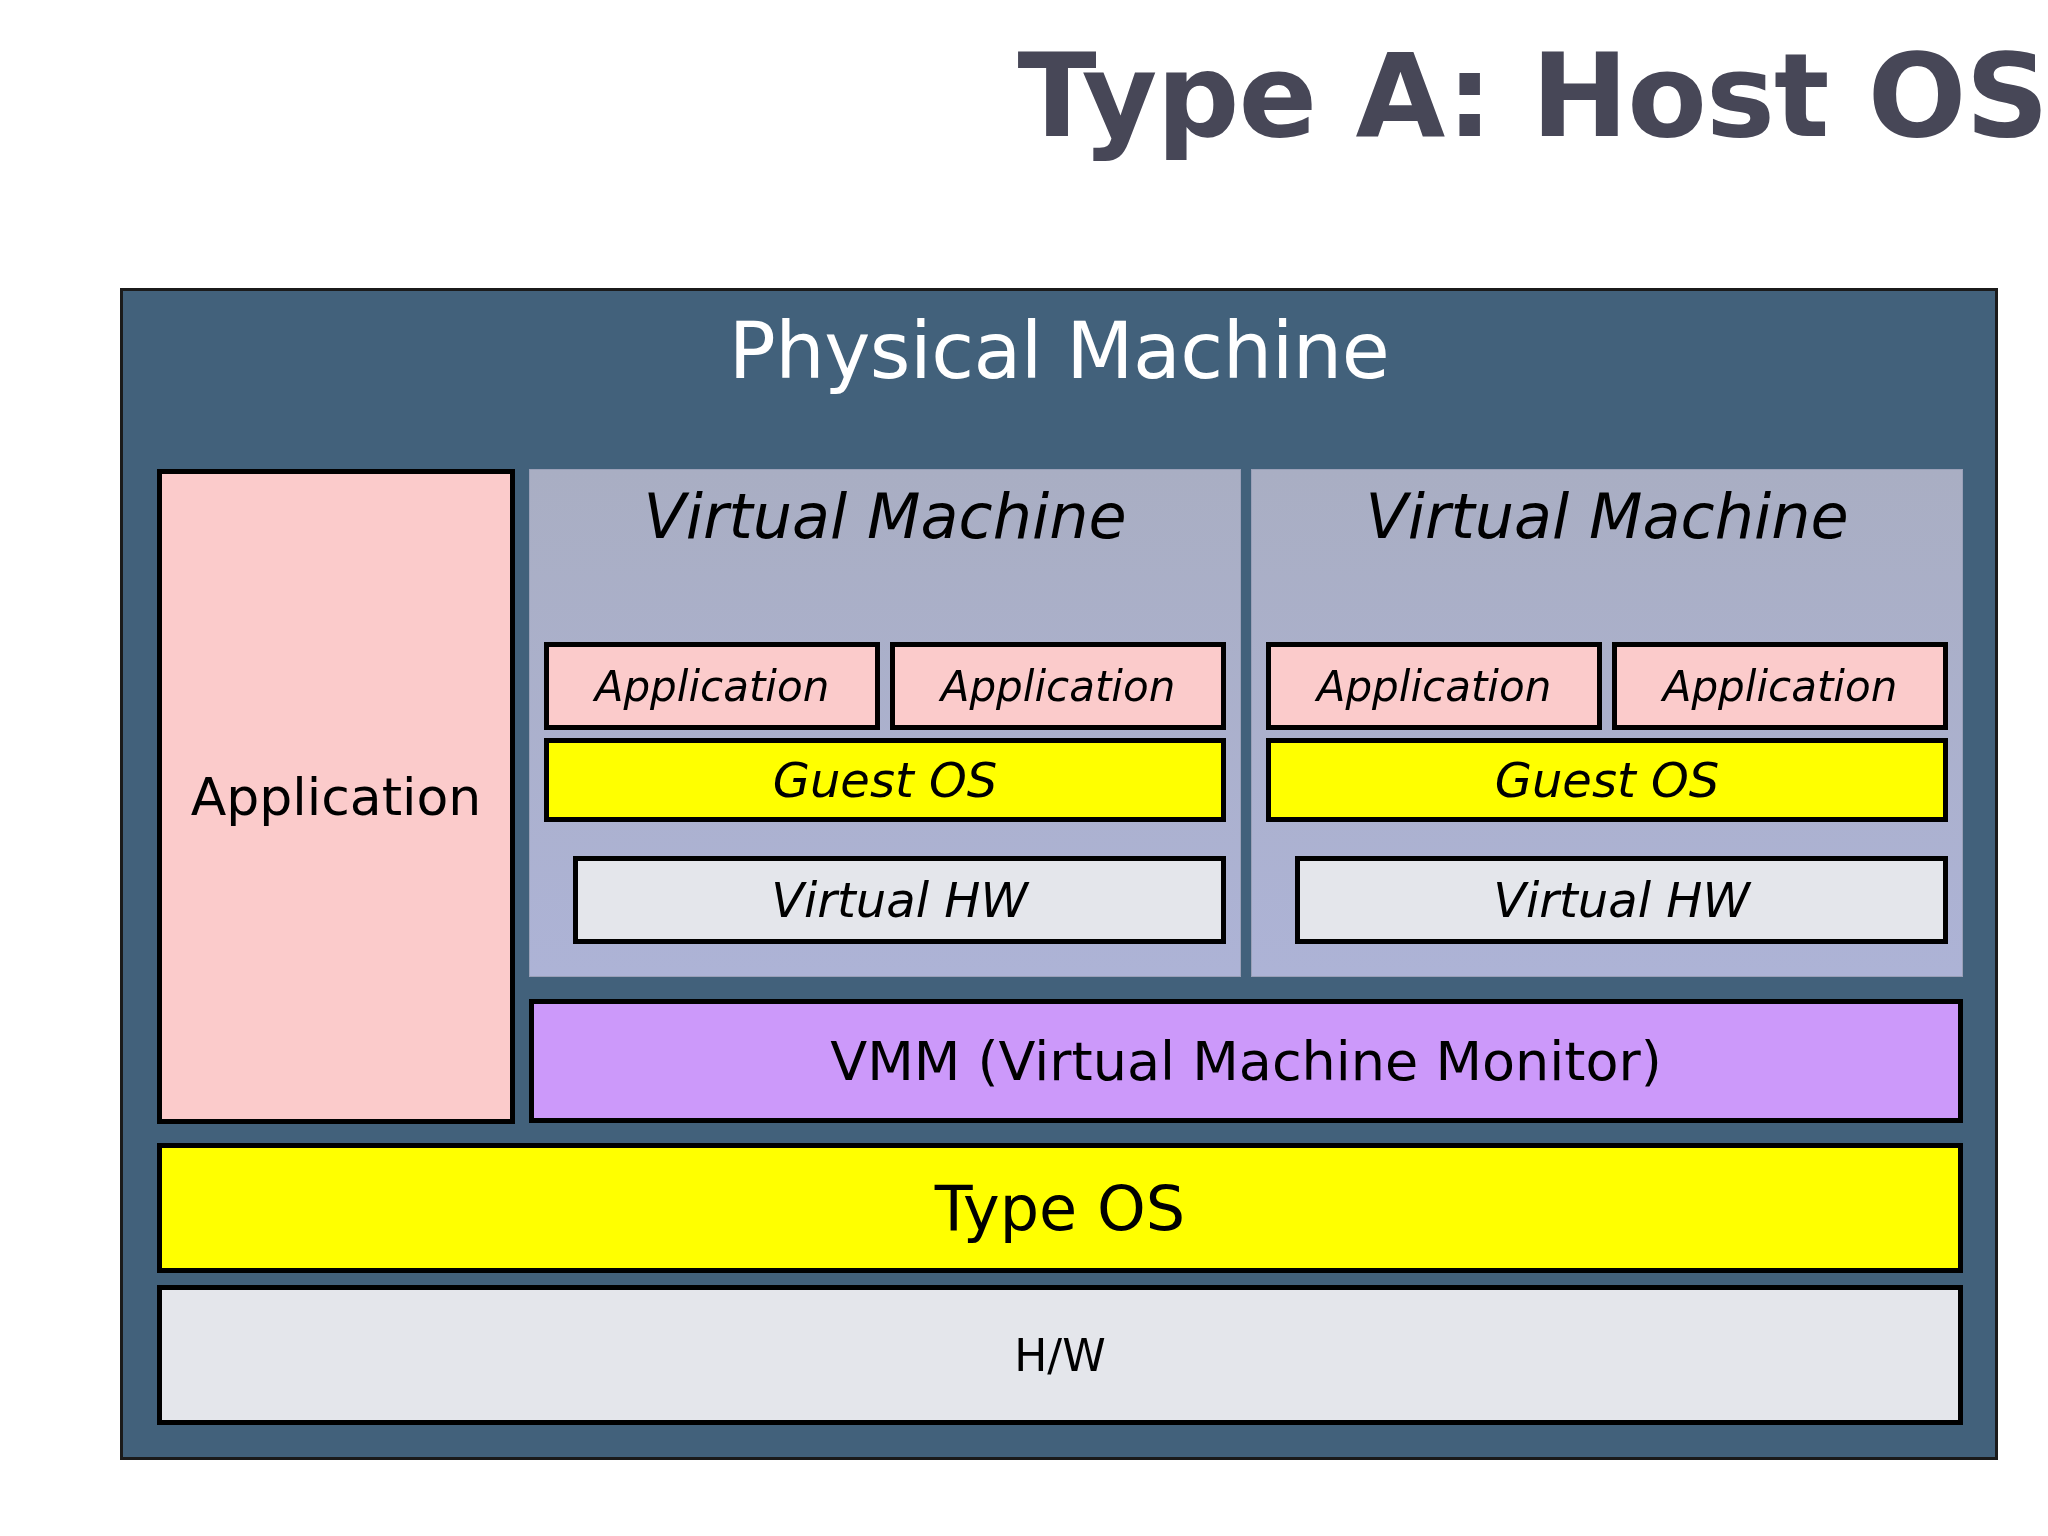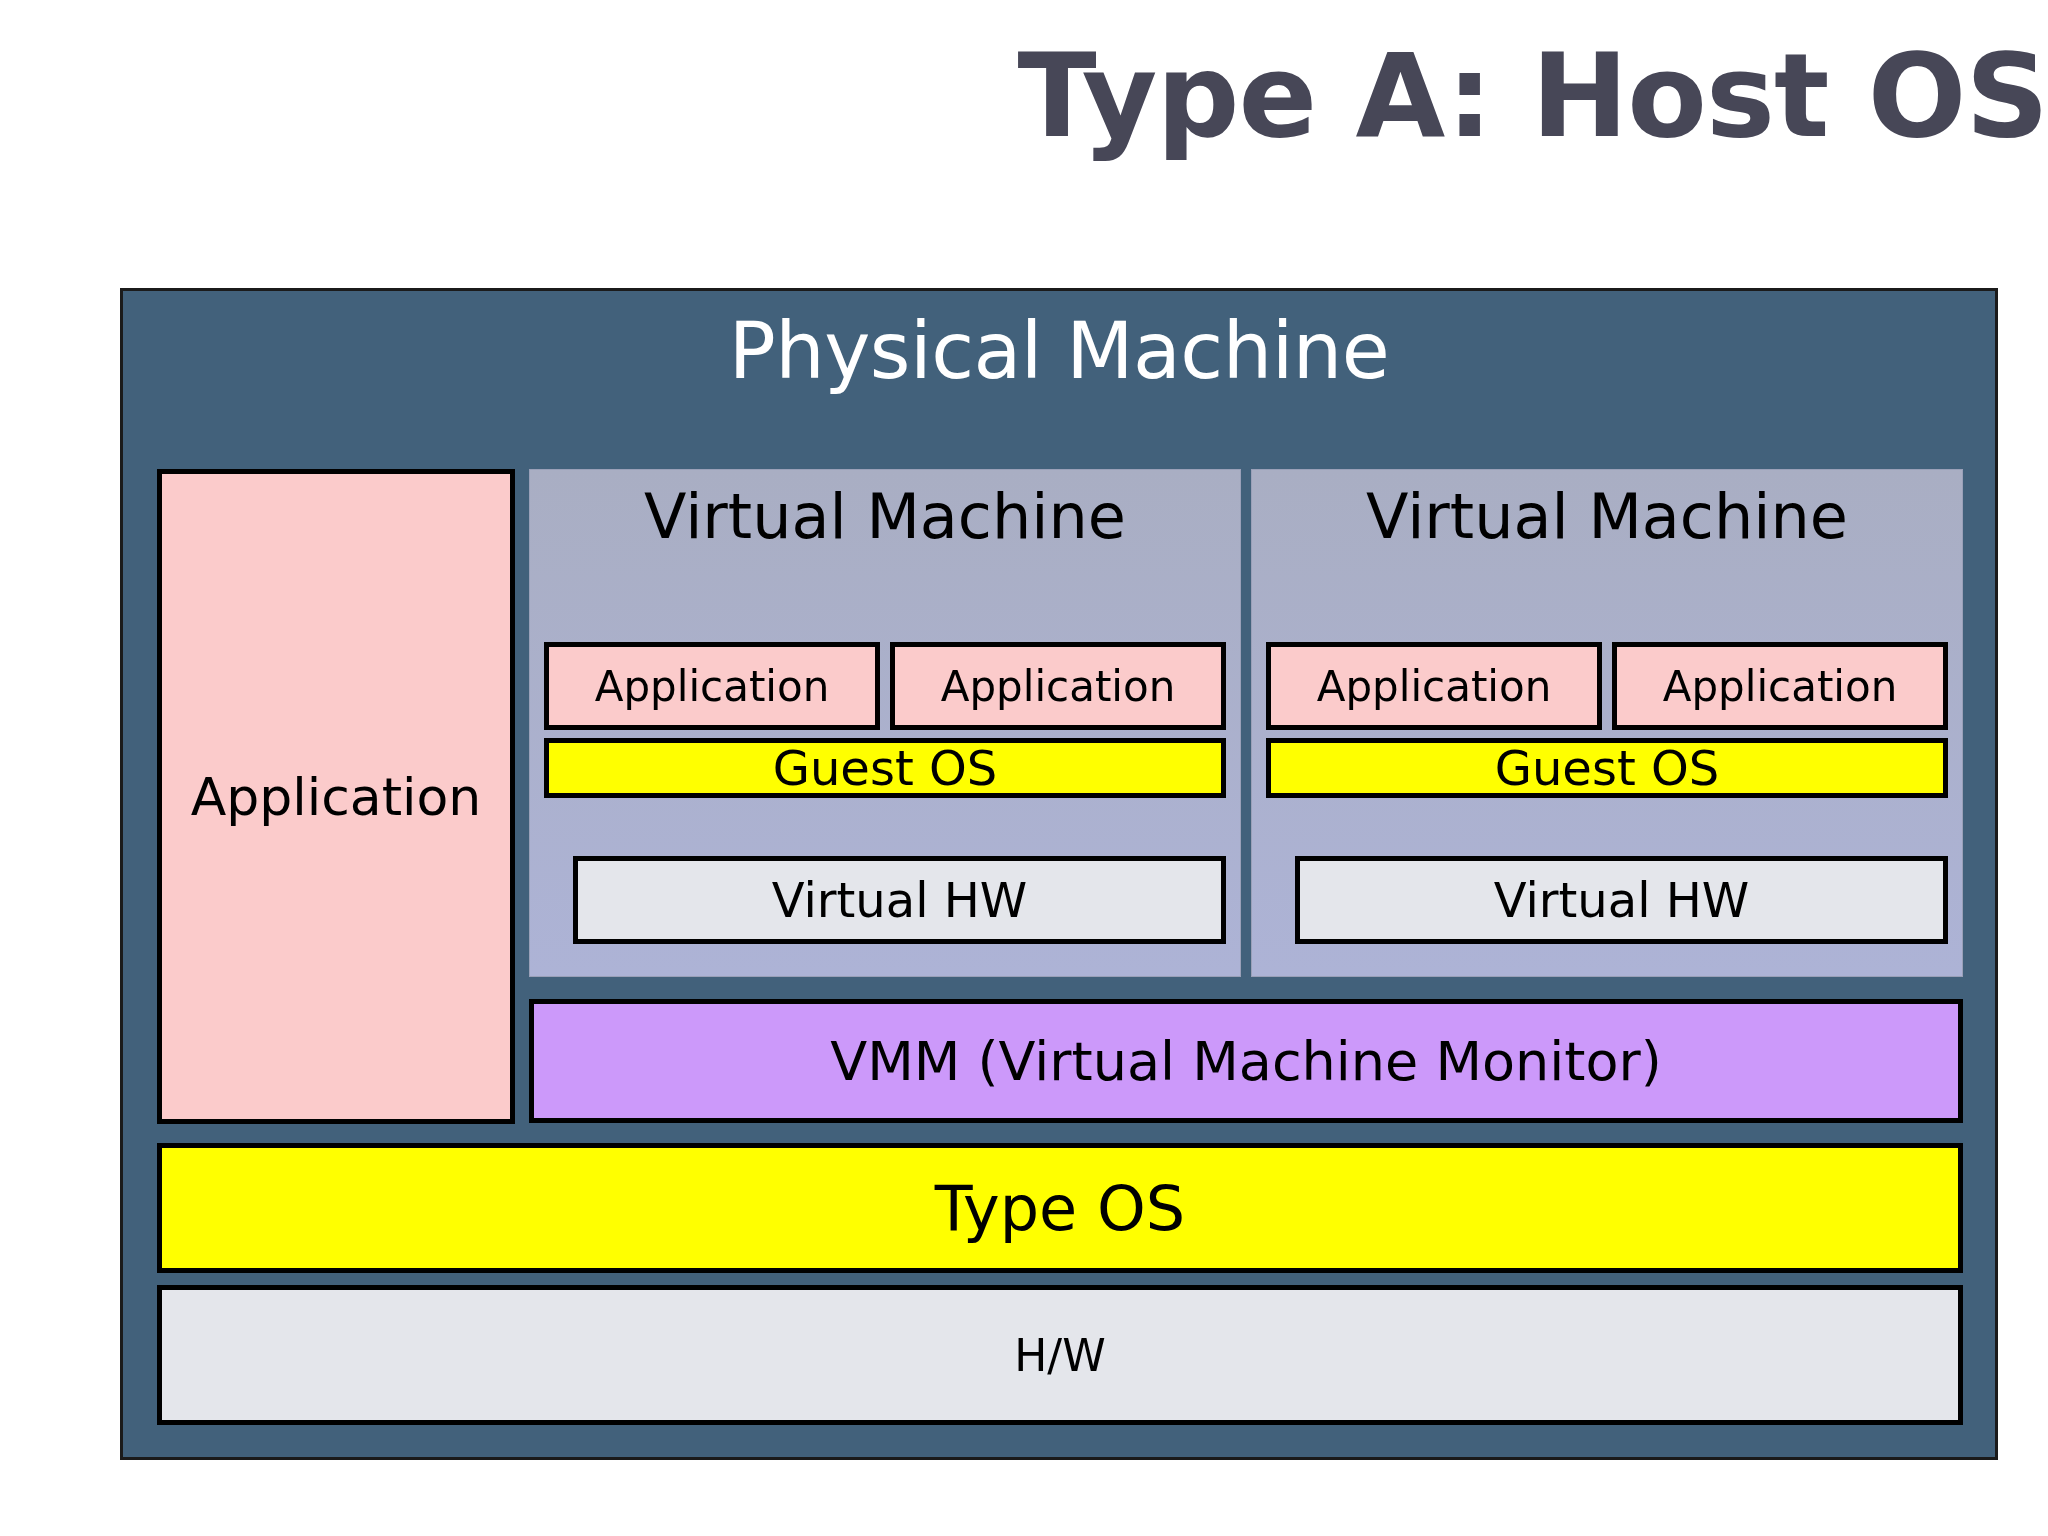--- a/index.html
+++ b/index.html
@@ -82,20 +82,21 @@
     height: 508px;
   }
   .vm-box {
     position: absolute;
     top: 0;
     width: 712px;
     height: 508px;
     background: linear-gradient(to bottom, #A9AEC3 0%, #ADB3D6 100%);
     border: 1px solid #9aa0b8;
     box-sizing: border-box;
+    font-style: italic;
   }
   .vm-box.left  { left: 0px; }
   .vm-box.right { left: 722px; }
 
   .vm-title {
     position: absolute;
     left: 0;
     top: 14px;
     width: 100%;
     text-align: center;
@@ -125,21 +126,21 @@
     font-size: 42px;
     color: #000;
     font-family: "DejaVu Sans", sans-serif;
   }
 
   .vm-guest {
     position: absolute;
     left: 14px;
     right: 14px;
     top: 268px;
-    height: 60px;
+    height: 84px;
     background: #FFFF00;
     border: 5px solid #000;
     box-sizing: border-box;
     display: flex;
     align-items: center;
     justify-content: center;
     font-size: 48px;
     color: #000;
     font-family: "DejaVu Sans", sans-serif;
   }

